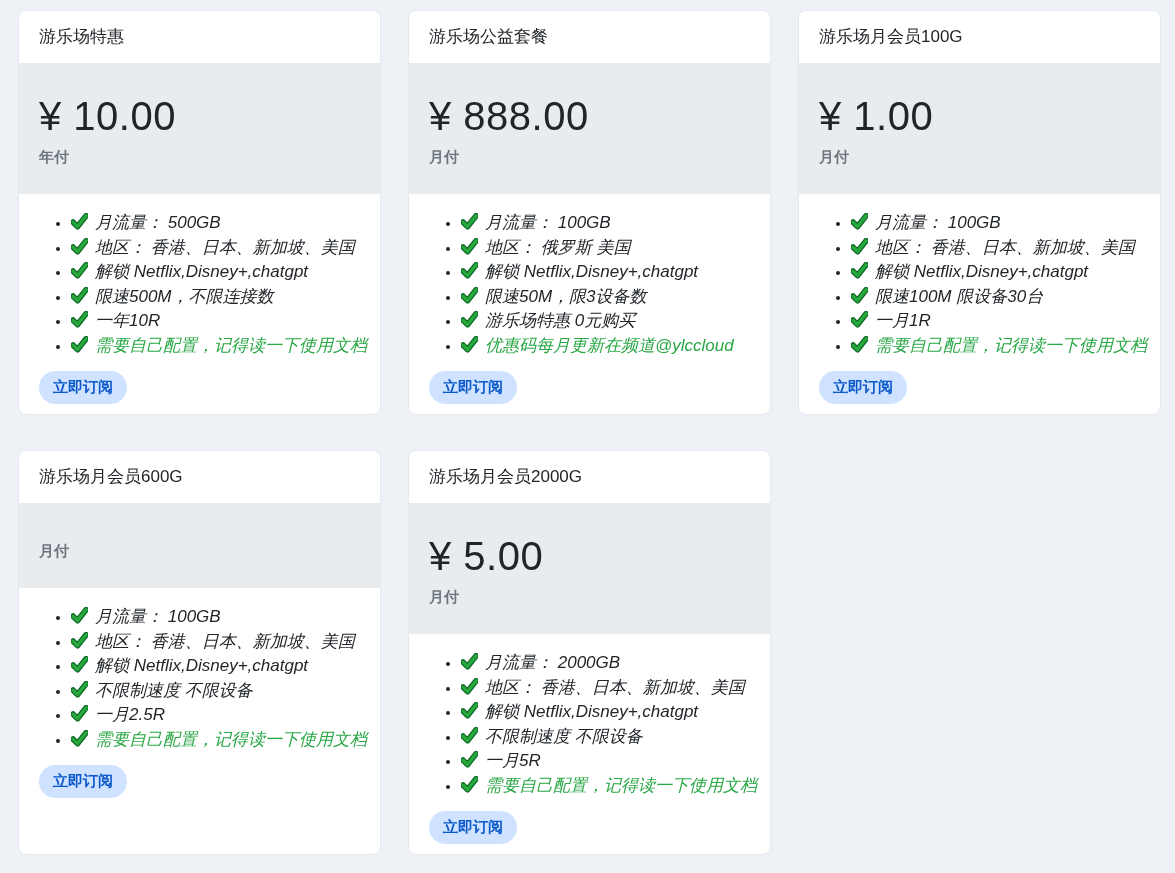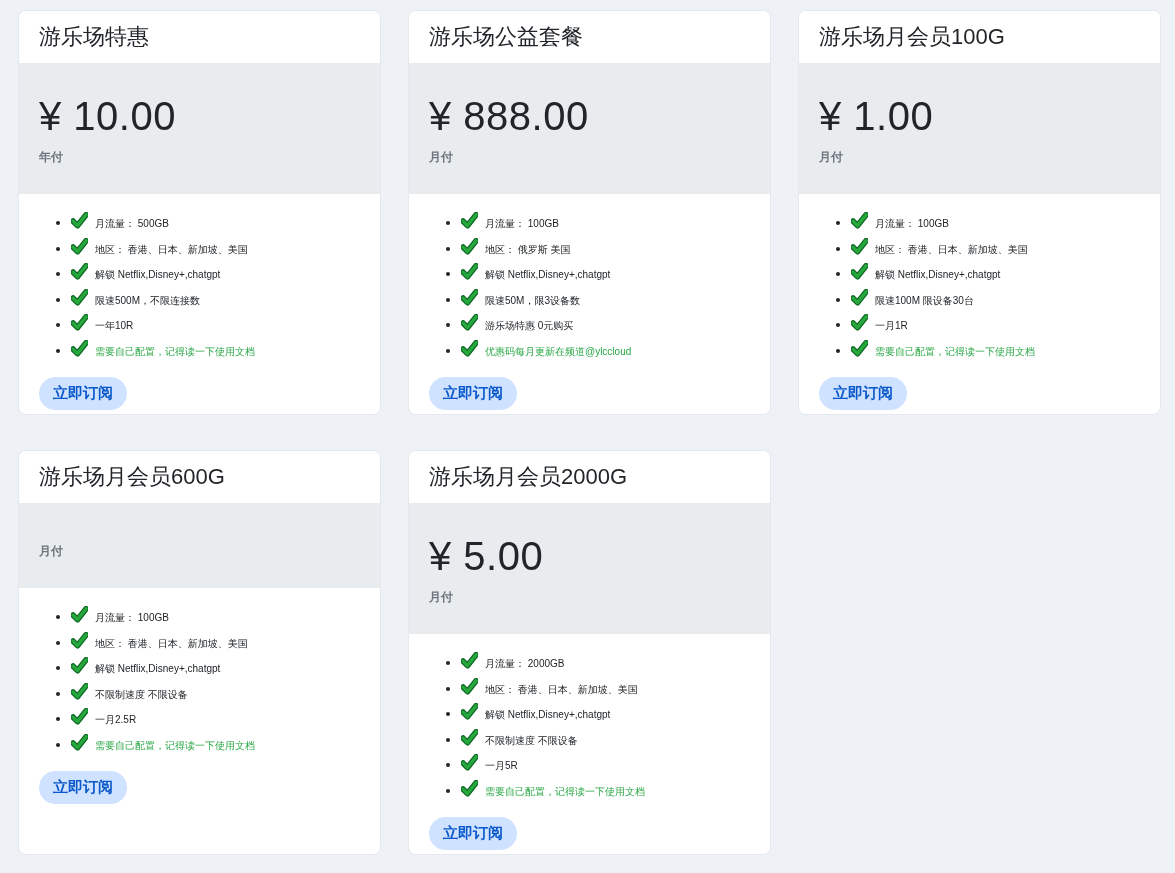--- a/index.html
+++ b/index.html
@@ -29,59 +29,60 @@
     border-radius: 8px;
     overflow: hidden;
     display: flex;
     flex-direction: column;
     box-sizing: border-box;
     height: 405px;
   }
   .card-header {
     background: #ffffff;
     padding: 15px 20px;
-    font-size: 22px;
+    font-size: 17px;
     line-height: 22px;
     color: #212529;
   }
   .price-box {
     background: #e9ecef;
     padding: 30px 20px 27px 20px;
   }
   .price {
     font-size: 40px;
     line-height: 46px;
     font-weight: 400;
     color: #212529;
     letter-spacing: 0.5px;
   }
   .period {
     margin-top: 8px;
-    font-size: 12px;
+    font-size: 15px;
     line-height: 20px;
     font-weight: 700;
     color: #6c757d;
   }
   .card-body {
     padding: 17px 20px 20px 20px;
     flex: 1;
     display: flex;
     flex-direction: column;
     align-items: flex-start;
   }
   ul.features {
     margin: 0;
     padding: 0 0 0 32px;
     list-style: disc outside;
   }
   li.feature {
-    font-size: 10px;
+    font-size: 17px;
     line-height: 24.5px;
     color: #212529;
     white-space: nowrap;
+    font-style: italic;
   }
   li.feature::marker { color: #212529; font-size: 13px; }
   li.feature.green, li.feature.green .feature-text { color: #28a745; }
   .check {
     display: inline-block;
     margin-right: 7px;
     vertical-align: -2px;
     line-height: 0;
   }
   .subscribe {

